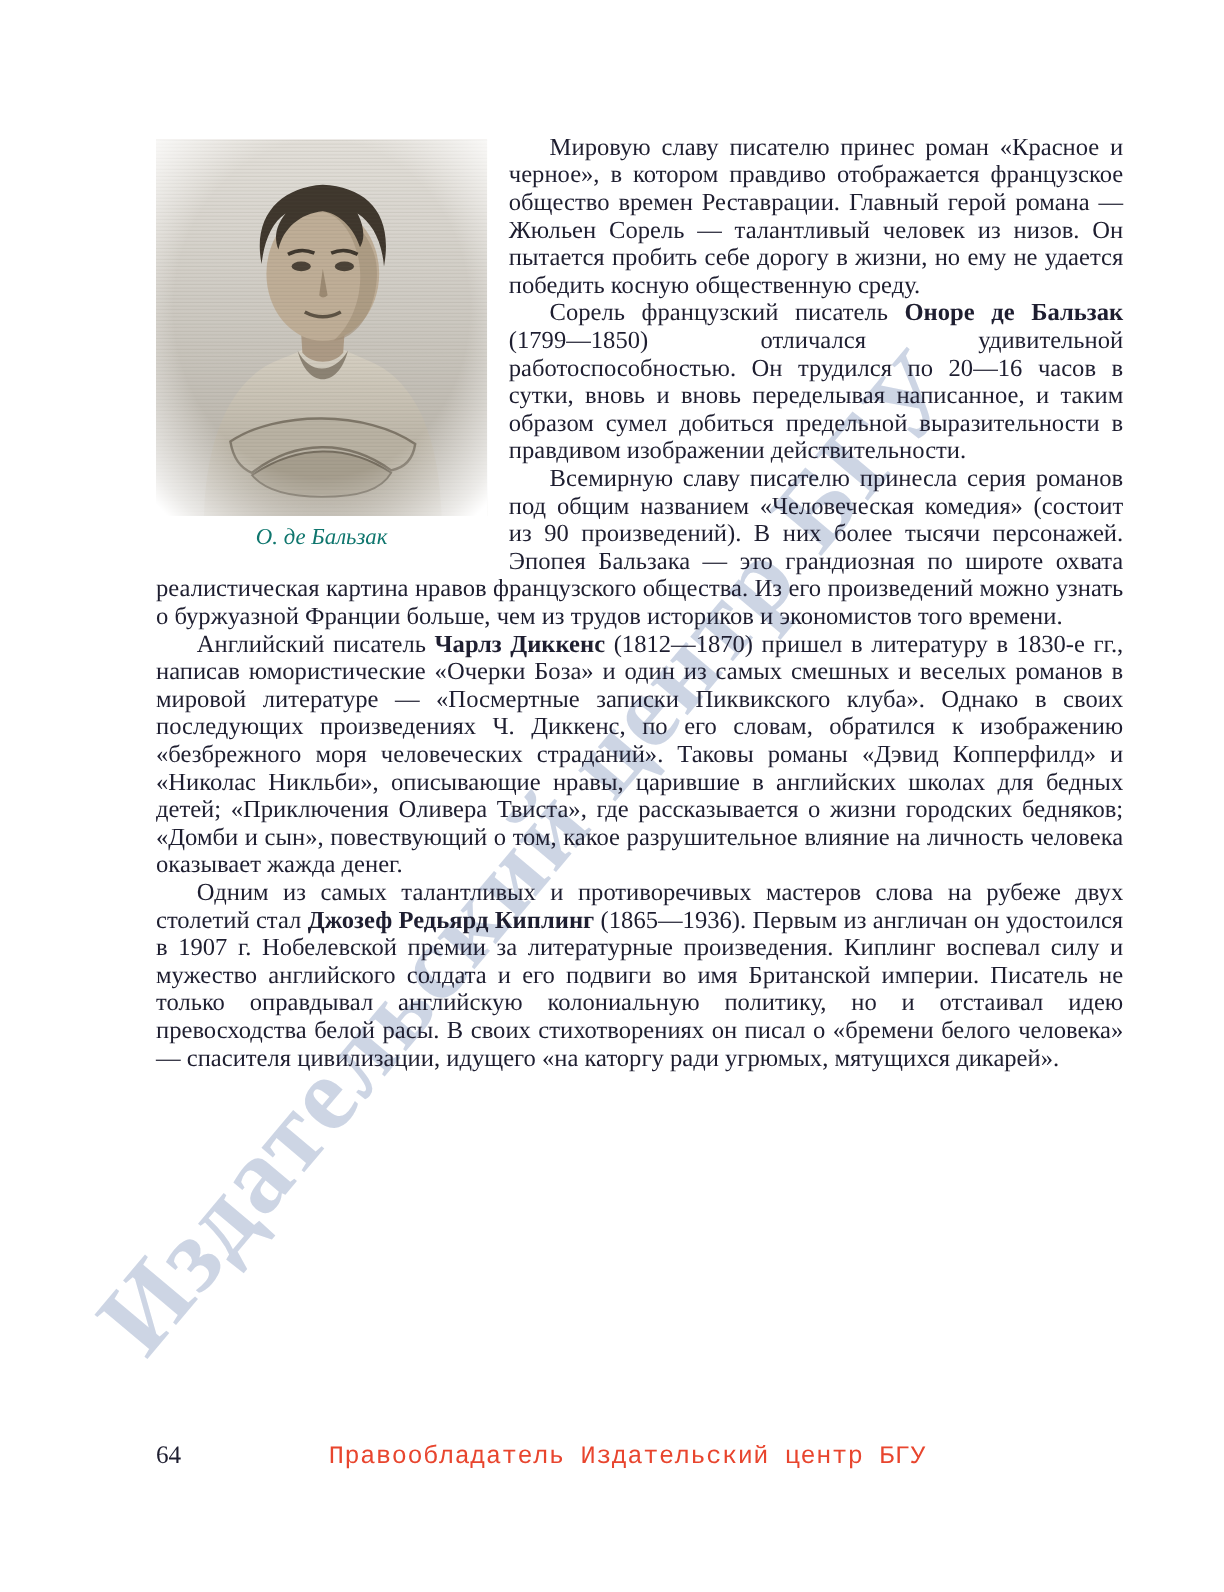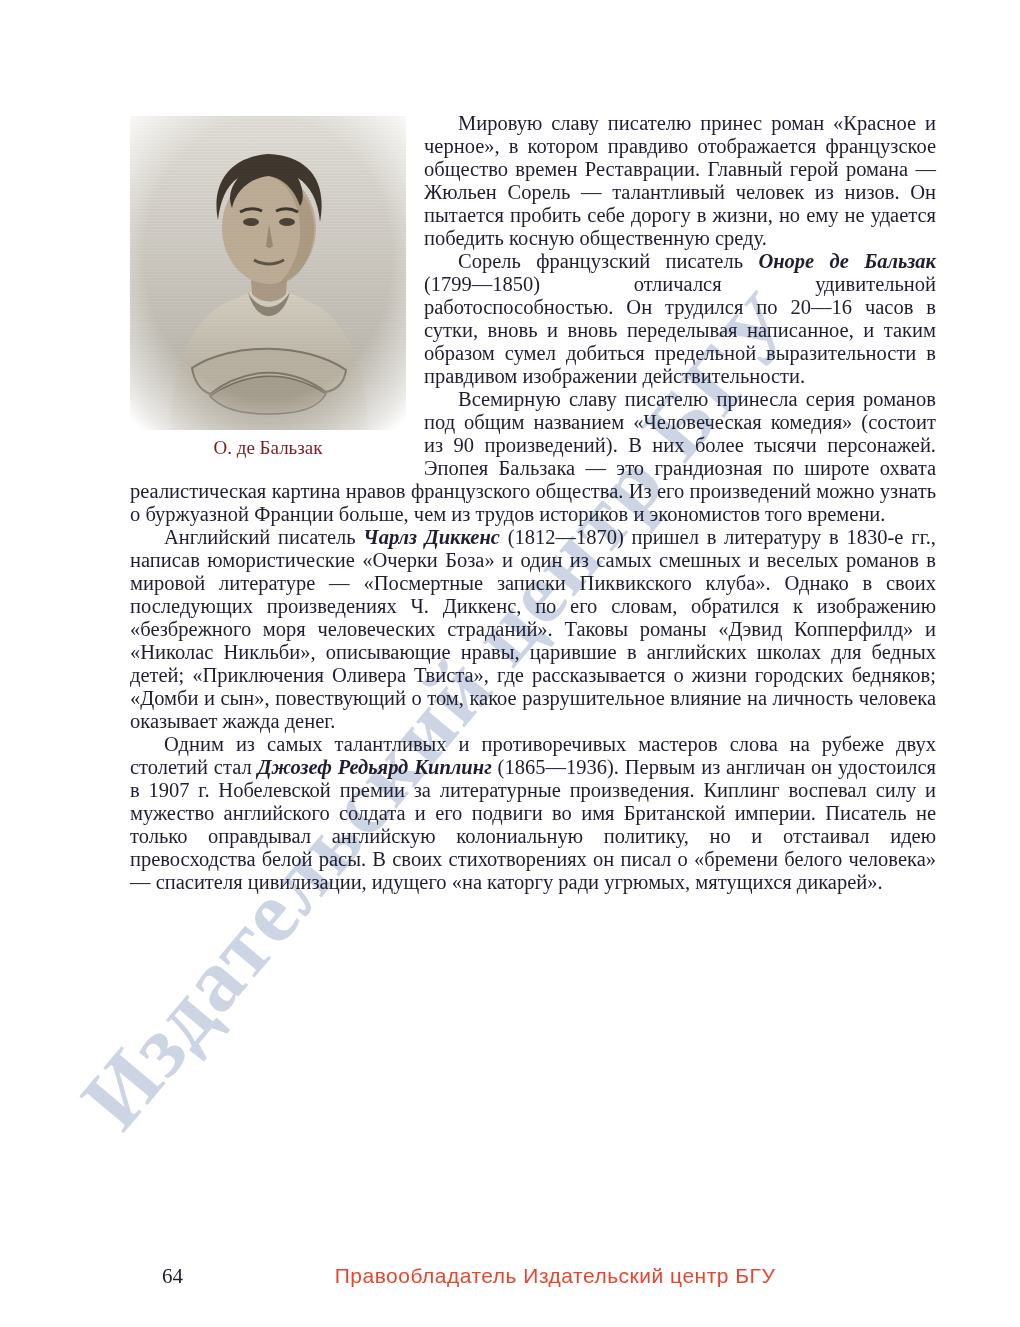--- a/index.html
+++ b/index.html
@@ -44,64 +44,63 @@
   .page-content p {
     margin: 0;
     text-align: justify;
     font-size: 20.5px;
     line-height: 23px;
     text-indent: 34px;
   }
 
   .author-name {
     font-weight: bold;
-    font-style: italic;
   }
 
   .figure {
     float: left;
     width: 276px;
     margin: 4px 18px 2px 0;
     text-align: center;
   }
   .figure .portrait-wrap {
     width: 276px;
     height: 314px;
   }
   .figure .caption {
     display: block;
     margin-top: 6px;
+    font-style: italic;
     font-size: 19px;
     line-height: 24px;
     text-indent: 0;
     text-align: center;
-    color: #7f1d1d;
+    color: #0f766e;
   }
 
   .footer {
     position: absolute;
     left: 130px;
-    top: 1264px;
+    top: 1200px;
     width: 806px;
     z-index: 1;
     display: flex;
     align-items: baseline;
-    margin-left: 32px;
   }
   .page-number {
     font-size: 21px;
     color: #1e1e30;
     width: 110px;
     flex: 0 0 auto;
   }
   .copyright {
     flex: 1 1 auto;
     text-align: center;
     padding-right: 130px;
-    font-family: Liberation Sans, sans-serif;
+    font-family: Liberation Mono, monospace;
     font-size: 21px;
     color: #e8452e;
     letter-spacing: 0.5px;
   }
 </style>
 </head>
 <body>
 
 <div class="watermark">Издательский центр БГУ</div>
 

